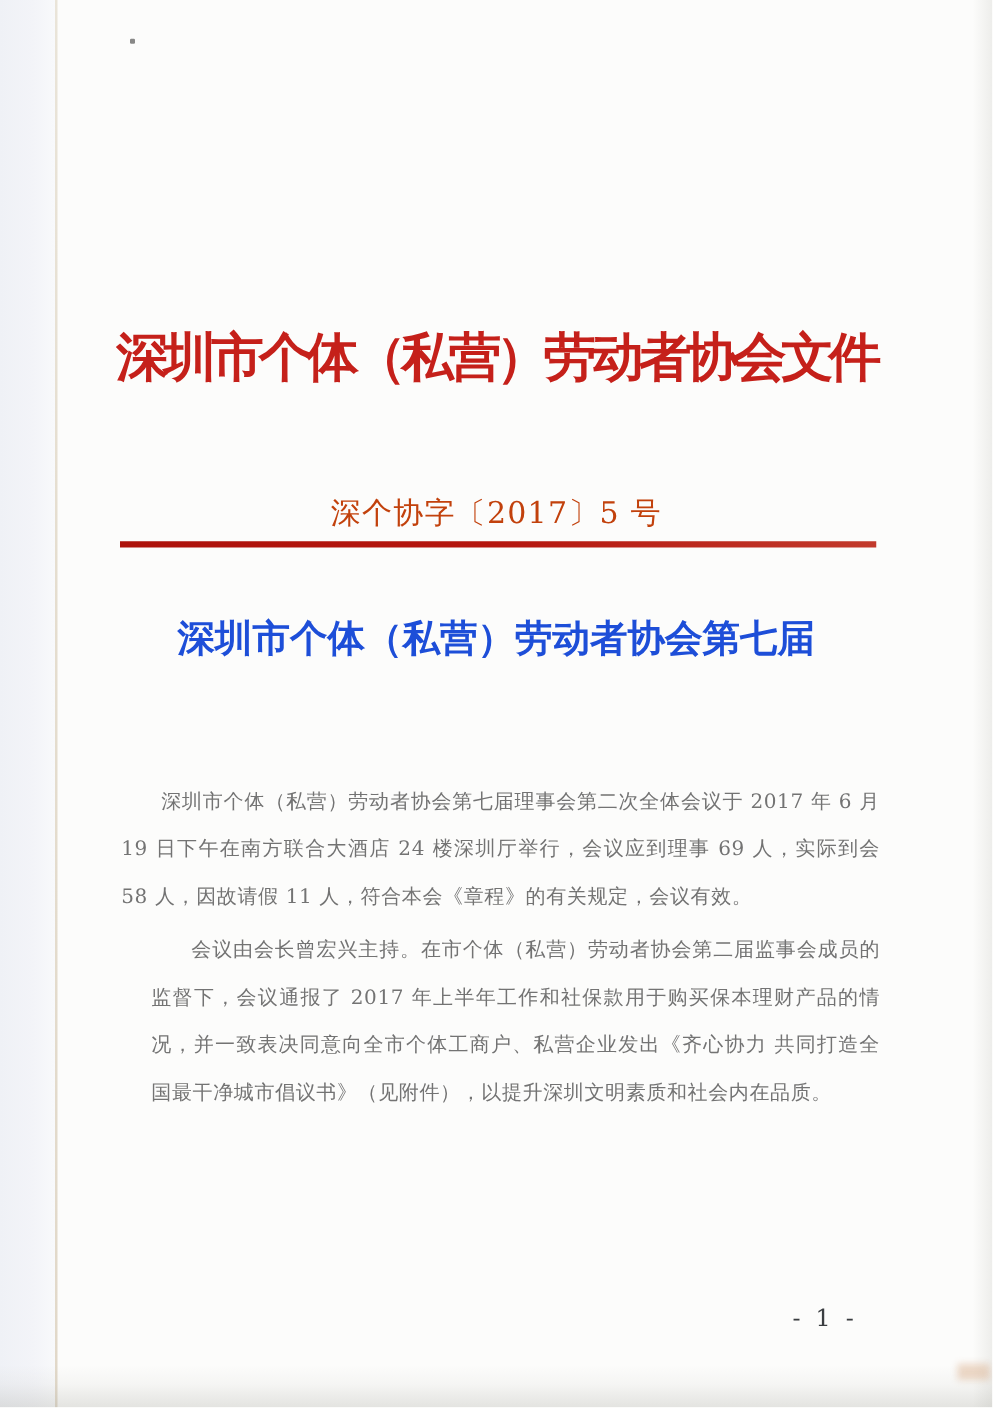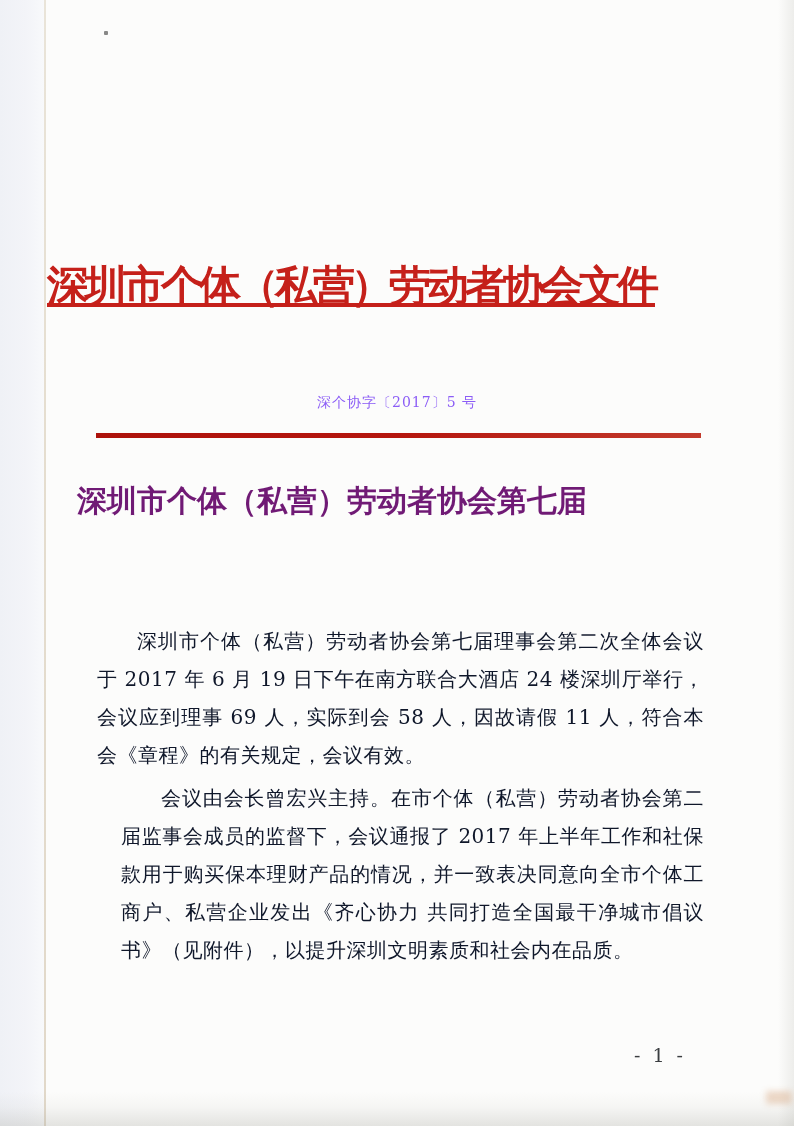--- a/index.html
+++ b/index.html
@@ -55,61 +55,61 @@
     width: 26px; height: 13px;
     background: #d9ab86;
     filter: blur(3px);
     opacity: 0.45;
   }
   
   .org-header {
     position: absolute;
     left: 47px; top: 258px;
     width: 700px;
-    text-align: left;
+    text-align: center;
     font-size: 42px;
     font-weight: bold;
     letter-spacing: -4px;
     color: #c5201a;
     white-space: nowrap;
-    text-decoration: underline;
   }
   .doc-number {
     position: absolute;
     left: 47px; top: 394px;
     width: 700px;
     text-align: center;
-    font-size: 14px;
+    font-size: 24px;
     letter-spacing: 1px;
-    color: #8b5cf6;
+    color: #c2410c;
   }
   .red-rule {
     position: absolute;
     left: 96px; top: 433px;
     width: 605px; height: 5px;
     background: linear-gradient(to right, #ad120b 0%, #b5160e 50%, #c23a2c 100%);
   }
   .doc-title {
     position: absolute;
-    left: 77px; top: 477px;
+    left: 77px; top: 488px;
     width: 640px;
+    text-align: center;
     font-size: 30px;
     font-weight: bold;
     line-height: 47px;
-    color: #701a75;
+    color: #1d4ed8;
   }
   .doc-body {
     position: absolute;
     left: 97px; top: 622px;
     width: 607px;
-    font-size: 20px;
+    font-size: 16px;
     line-height: 38px;
     letter-spacing: 0.5px;
     text-align: justify;
-    color: #0f172a;
+    color: #737373;
   }
   .doc-body p {
     margin: 0;
     text-indent: 2em;
   }
   .doc-body p + p {
     margin-top: 5px;
     margin-left: 24px;
   }
   .page-number {

